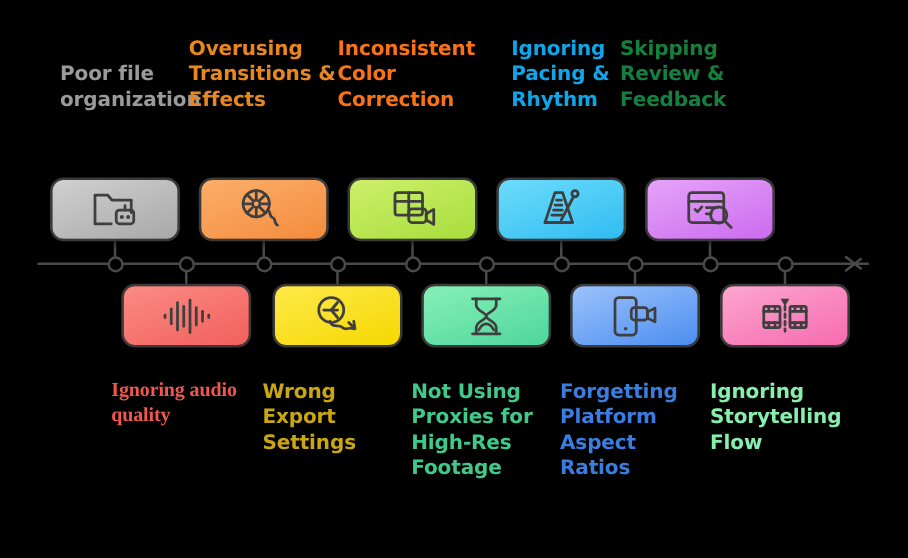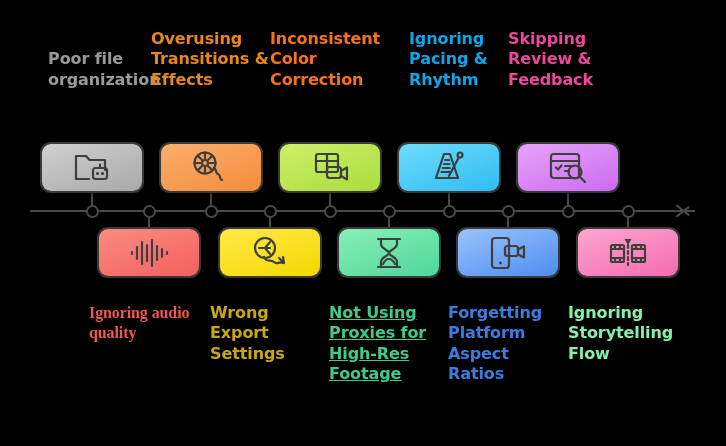--- a/index.html
+++ b/index.html
@@ -217,20 +217,20 @@
           </svg>
         </span>
       </div>
     </div>
   <div id="labels">
       <div class="label top" style="left: 32px; color: rgb(154, 154, 154); margin-left: 16px;">Poor file organization</div>
       <div class="label bot" style="left: 89px; color: rgb(240, 87, 79); font-family: Liberation Serif, serif;">Ignoring audio quality</div>
       <div class="label top" style="left: 151px; color: rgb(232, 135, 30);">Overusing Transitions &amp; Effects</div>
       <div class="label bot" style="left: 210px; color: rgb(201, 167, 18);">Wrong Export Settings</div>
       <div class="label top" style="left: 270px; color: #f97316;">Inconsistent Color Correction</div>
-      <div class="label bot" style="left: 329px; color: rgb(63, 201, 139); text-decoration: underline;">Not Using Proxies for High-Res Footage</div>
+      <div class="label bot" style="left: 329px; color: rgb(63, 201, 139);">Not Using Proxies for High-Res Footage</div>
       <div class="label top" style="left: 409px; color: #0ea5e9;">Ignoring Pacing &amp; Rhythm</div>
       <div class="label bot" style="left: 448px; color: rgb(58, 124, 224);">Forgetting Platform Aspect Ratios</div>
-      <div class="label top" style="left: 508px; color: #ec4899;">Skipping Review &amp; Feedback</div>
+      <div class="label top" style="left: 496px; color: #15803d;">Skipping Review &amp; Feedback</div>
       <div class="label bot" style="left: 568px; color: #86efac;">Ignoring Storytelling Flow</div>
     </div>
 
 </div>
 
 </body></html>

